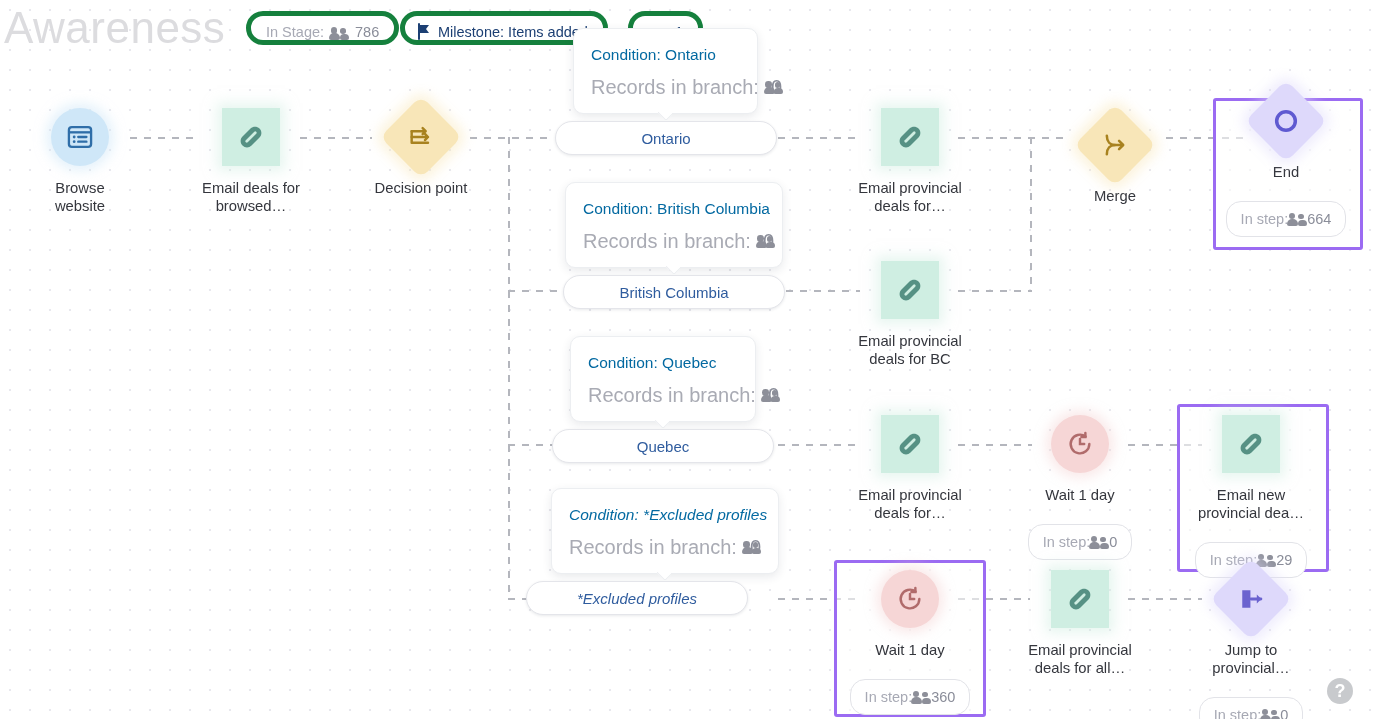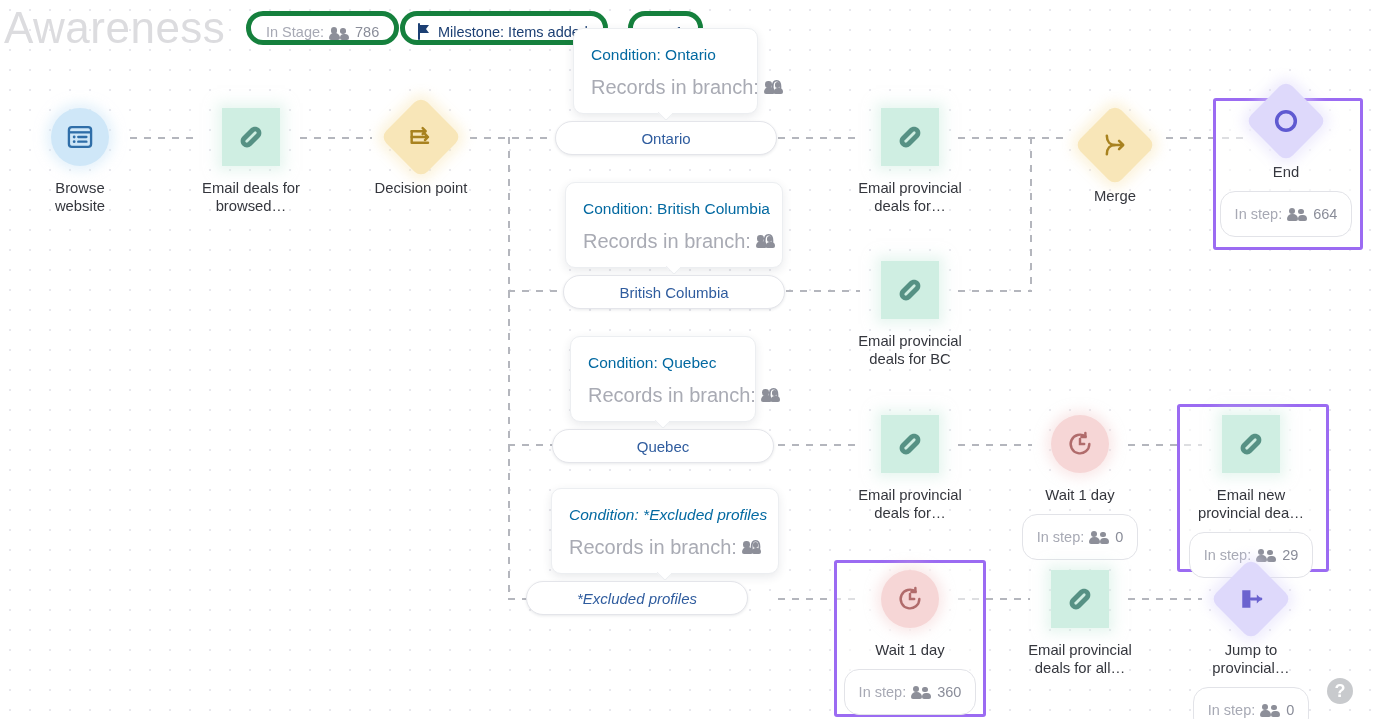--- a/index.html
+++ b/index.html
@@ -126,29 +126,28 @@
 
   .node .label {
     margin-top: 13px;
     font-size: 14.8px;
     line-height: 18px;
     text-align: center;
     color: #34363d;
     max-width: 140px;
   }
   .node .stepchip {
-    margin-top: 10px;
-    height: 46px;
+    margin-top: 20px;
+    height: 36px;
     box-sizing: border-box;
     border: 1px solid #e2e3e8;
     border-radius: 15px;
     background: #ffffff;
     display: flex;
     align-items: center;
-    gap: 6px;
     padding: 0 14px;
     font-size: 14.5px;
     white-space: nowrap;
   }
   .node .stepchip .lbl { color: #a7a9b4; }
   .node .stepchip .num { color: #8a8d99; }
 
   .sel-box {
     position: absolute;
     border: 3px solid #9b6bf2;

